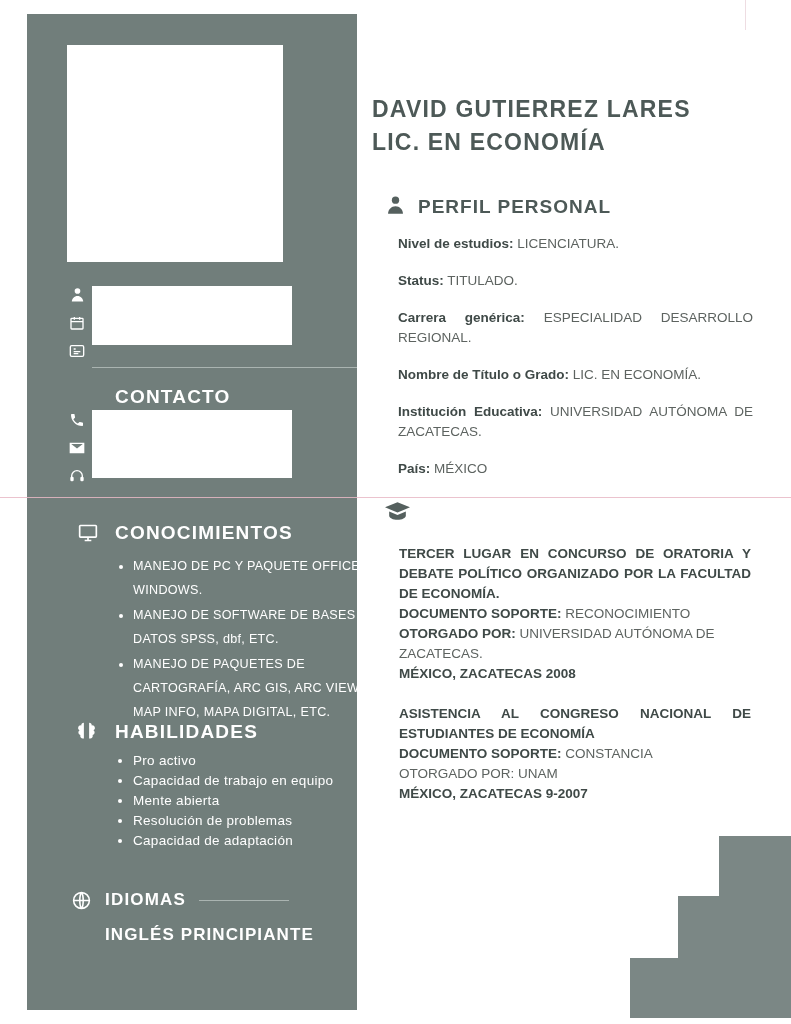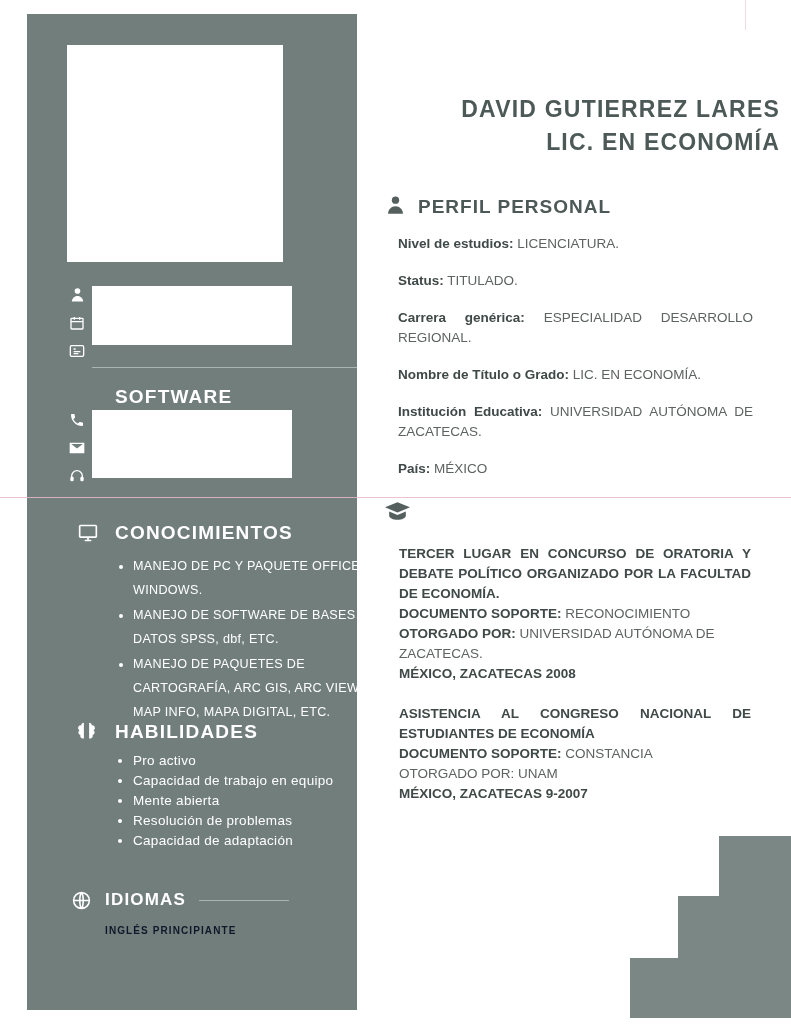--- a/index.html
+++ b/index.html
@@ -111,35 +111,35 @@
     padding-left: 18px;
     letter-spacing: 0.3px;
   }
   .bullets li { margin-bottom: 1px; }
   .bullets.small { font-size: 12.6px; line-height: 24px; }
 
   .idiomas-text {
     position: absolute;
     left: 78px;
     top: 911px;
-    color: #0f172a;
-    font-size: 10px;
+    color: #ffffff;
+    font-size: 17px;
     font-weight: bold;
     letter-spacing: 1.1px;
   }
 
   
   .right {
     position: absolute;
     left: 380px;
     top: 0;
     width: 400px;
   }
   .name-title {
-    text-align: right;
+    text-align: left;
     color: #4d5957;
     font-weight: bold;
     font-size: 23px;
     letter-spacing: 1.2px;
     line-height: 33px;
     margin-top: 93px;
     margin-left: -8px;
   }
 
   .sec-head {
@@ -217,21 +217,21 @@
     </span>
     <span>
       <svg width="16" height="16" viewBox="0 0 24 24" fill="none" stroke="currentColor" stroke-width="2">
           <rect x="2" y="4" width="20" height="16" rx="2"></rect>
           <path d="M7 9h3M7 13h10M7 16h7"></path>
         </svg>
     </span>
   </div>
   <div class="contact-box-top"></div>
 
-  <div class="panel-heading" style="left:88px; top:372px;">SOFTWARE</div>
+  <div class="panel-heading" style="left:88px; top:372px;">CONTACTO</div>
   <div class="panel-heading-rule" style="left:65px; top:353px; width:265px;"></div>
 
   <div class="mini-icons-2">
     <span>
       <svg width="16" height="16" viewBox="0 0 24 24" fill="currentColor">
           <path d="M6.6 10.8c1.4 2.8 3.8 5.1 6.6 6.6l2.2-2.2c.3-.3.7-.4 1-.2 1.1.4 2.3.6 3.6.6.6 0 1 .4 1 1V20c0 .6-.4 1-1 1C10.6 21 3 13.4 3 4c0-.6.4-1 1-1h3.5c.6 0 1 .4 1 1 0 1.2.2 2.4.6 3.6.1.3 0 .7-.2 1z"></path>
         </svg>
     </span>
     <span>
       <svg width="16" height="14" viewBox="0 0 24 20" fill="currentColor">

